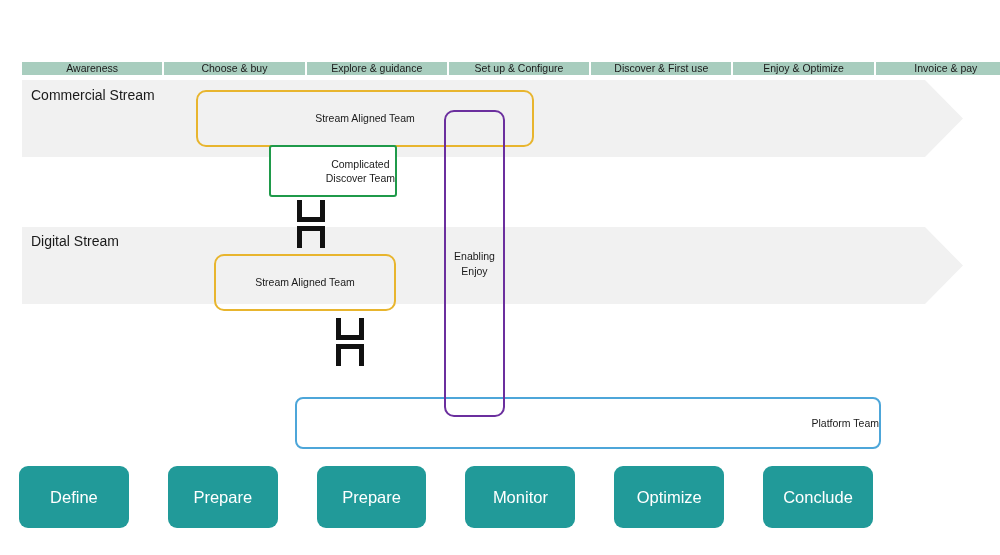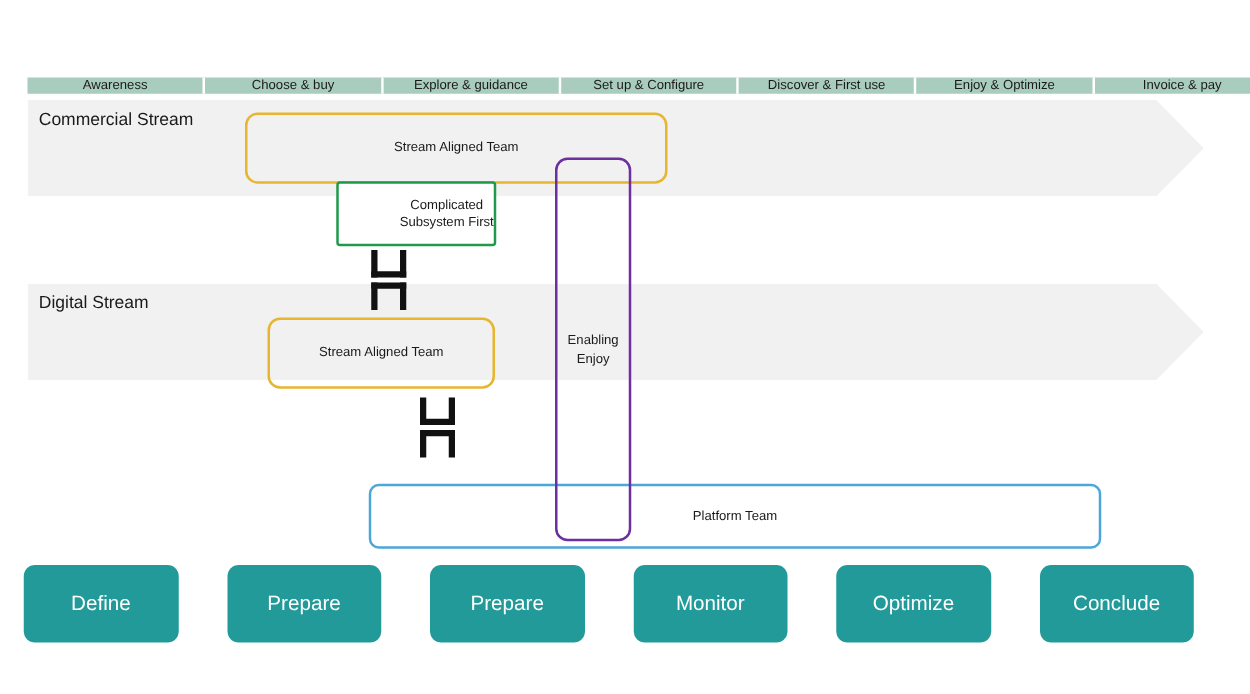--- a/index.html
+++ b/index.html
@@ -116,31 +116,31 @@
     justify-content: flex-end;
   }
   #enabling-team {
     left: 444px;
     top: 110px;
     width: 61px;
     height: 307px;
     border: 2px solid #6b2f9e;
     border-radius: 10px;
     z-index: 6;
-    margin-top: 16px;
   }
   #platform-team {
     left: 295px;
-    top: 387px;
+    top: 397px;
     width: 586px;
     height: 52px;
     border: 2px solid #4da6d9;
     border-radius: 8px;
     background: transparent;
     z-index: 3;
+    justify-content: flex-end;
   }
 
   
   .connector {
     position: absolute;
     width: 28px;
     height: 50px;
     z-index: 7;
   }
   #connector-top { left: 297px; top: 200px; }
@@ -162,22 +162,22 @@
     top: 26px;
     border-left: 5px solid #111111;
     border-right: 5px solid #111111;
     border-top: 5px solid #111111;
   }
 
   
   #phase-buttons {
     position: absolute;
     left: 19px;
-    top: 452px;
-    width: 936px;
+    top: 466px;
+    width: 854px;
     height: 62px;
     display: flex;
     gap: 39px;
   }
   .phase-button {
     flex: 1 1 0;
     background: #219a99;
     border-radius: 9px;
     display: flex;
     align-items: center;
@@ -224,21 +224,21 @@
   <div class="stream-band" id="band-digital"></div>
   <div class="stream-label" id="label-digital">Digital Stream</div>
 
   <div class="team-box" id="sat-commercial">
     <span>Stream Aligned Team</span>
   </div>
 
   <div class="team-box" id="complicated-subsystem">
     <span>
       <span>Complicated</span><br>
-      <span>Subsystem First</span>
+      <span>Discover Team</span>
     </span>
   </div>
 
   <div class="team-box" id="enabling-team">
     <span>
       <span>Enabling</span><br>
       <span>Enjoy</span>
     </span>
   </div>
 

